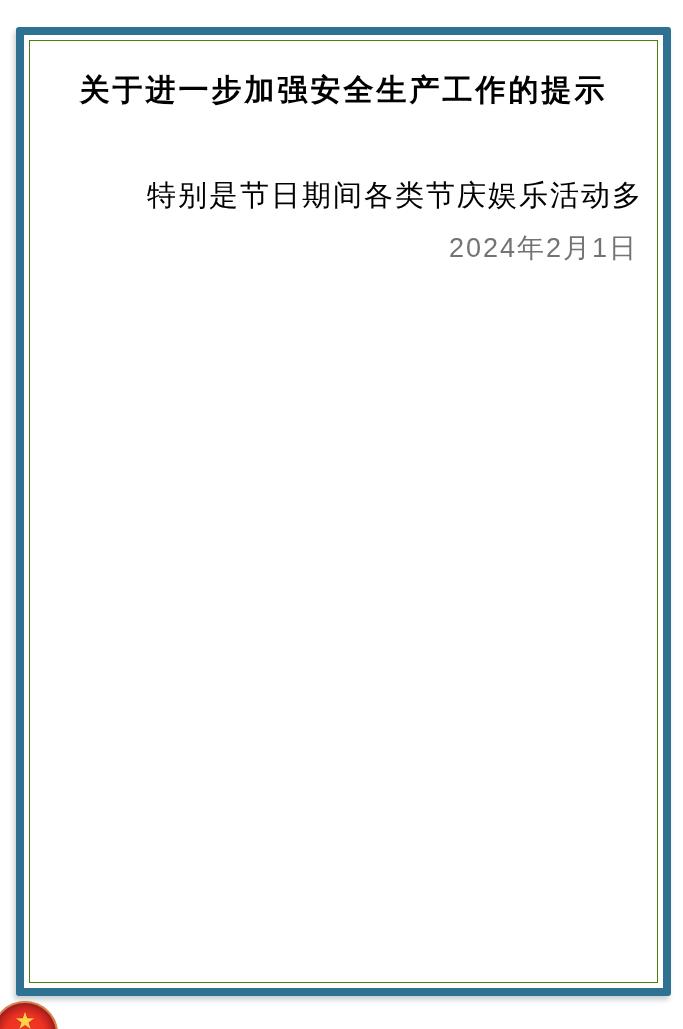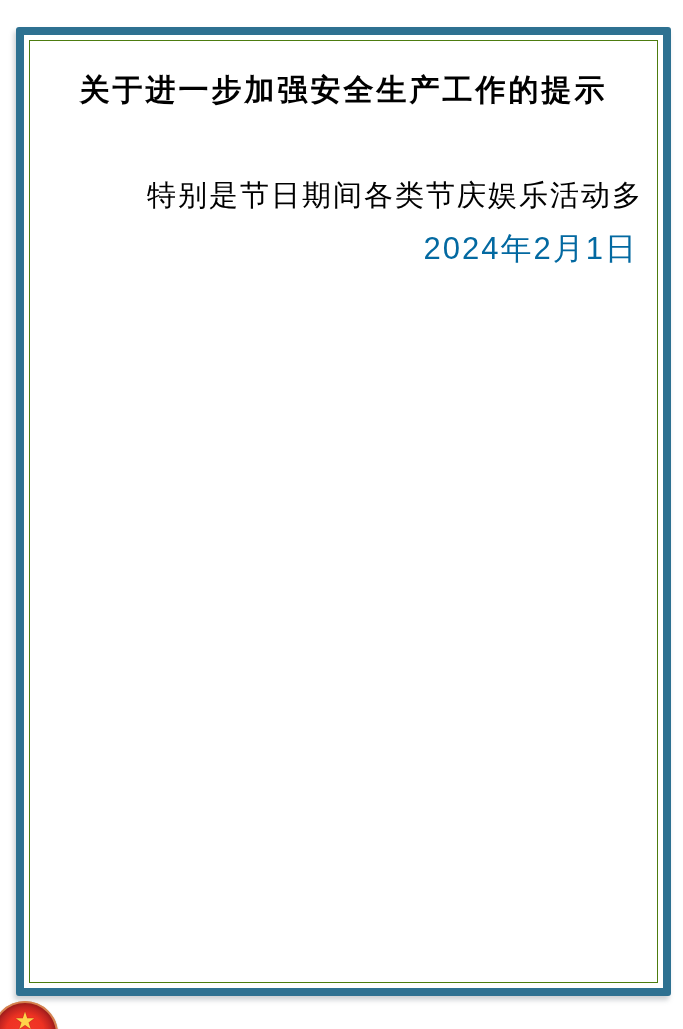--- a/index.html
+++ b/index.html
@@ -56,26 +56,26 @@
   .para-2 { margin-top: 39px; }
   .signature {
     margin-top: 57px;
     font-size: 29px;
     line-height: 53px;
     letter-spacing: 2px;
     text-align: right;
     color: #000;
   }
   .date {
-    font-size: 31px;
+    font-size: 27px;
     line-height: 53px;
     letter-spacing: 2px;
     text-align: right;
     padding-right: 5px;
-    color: #0369a1;
+    color: #737373;
   }
   .seal {
     position: absolute;
     left: -8px; top: 1001px;
     width: 66px; height: 66px;
     border-radius: 50%;
     background: radial-gradient(circle at 50% 50%,
       #f5392a 0%, #ee3222 42%, #c02420 58%,
       #9e1c1a 66%, #c2661f 78%, #e8a34c 88%, #d98c3f 100%);
     box-shadow: inset 0 0 0 2px rgba(255,200,120,0.55), 0 1px 2px rgba(0,0,0,0.3);

